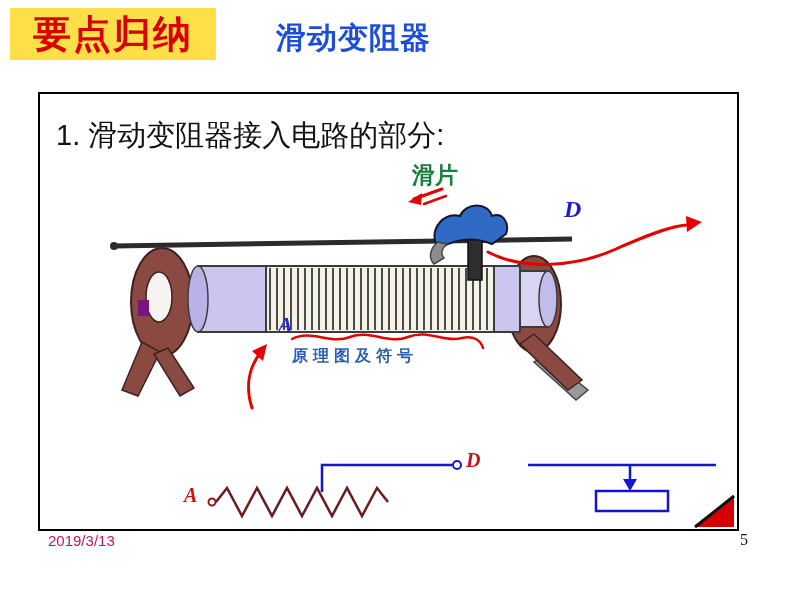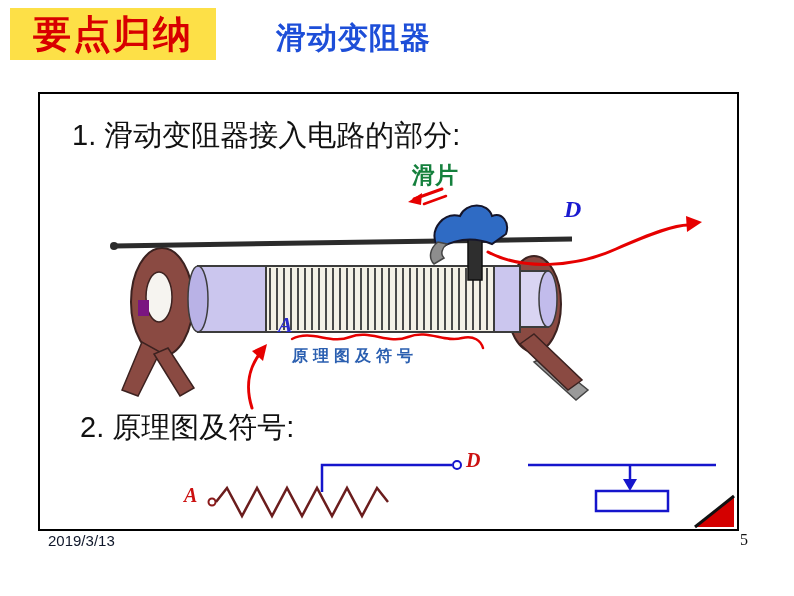--- a/index.html
+++ b/index.html
@@ -19,36 +19,36 @@
   .slide-title{
     position:absolute;left:264px;top:18px;color:#1d4ed8;
     font-size:30px;font-weight:bold;letter-spacing:1px;margin-left:12px;
   }
   
   .panel{
     position:absolute;left:38px;top:92px;width:697px;height:435px;
     border:2px solid #000;background:#fff;box-sizing:content-box;
   }
   .panel .txt{position:absolute;white-space:nowrap;}
-  .point1{left:16px;top:22px;font-size:29px;color:#111;margin-left:16px;}
+  .point1{left:16px;top:22px;font-size:29px;color:#111;}
   .point2{left:40px;top:314px;font-size:29px;color:#111;}
   .lbl-slider{left:372px;top:66px;font-size:23px;font-weight:bold;color:#15803d;}
   .lbl-d{left:524px;top:102px;font-size:24px;font-weight:bold;font-style:italic;
          font-family:"Liberation Serif",serif;color:#1a1ad0;}
   .lbl-a{left:238px;top:218px;font-size:22px;font-weight:bold;font-style:italic;
          font-family:"Liberation Serif",serif;color:#2a2acc;}
   .lbl-caption{left:252px;top:252px;font-size:16px;font-weight:bold;
          letter-spacing:5px;color:#2b5fb0;}
   .schem-a{left:144px;top:390px;font-size:20px;font-weight:bold;font-style:italic;
          font-family:"Liberation Serif",serif;color:#cc1111;}
   .schem-d{left:426px;top:355px;font-size:20px;font-weight:bold;font-style:italic;
          font-family:"Liberation Serif",serif;color:#cc1111;}
   .figure{position:absolute;left:0;top:0;width:697px;height:435px;}
   
-  .footer-date{position:absolute;left:48px;top:532px;font-size:15px;color:#0f172a;}
+  .footer-date{position:absolute;left:48px;top:532px;font-size:15px;color:#be185d;}
   .page-number{position:absolute;left:740px;top:531px;font-size:16px;color:#111;
          font-family:"Liberation Serif",serif;}
 </style>
 </head>
 <body>
 
 <div class="badge">
   <span class="badge-text">要点归纳</span>
 </div>
 <div class="slide-title">滑动变阻器</div>
@@ -116,19 +116,18 @@
       <polygon points="655,433 694,402 694,433" fill="#d40000"></polygon>
       <line x1="655" y1="433" x2="694" y2="402" stroke="#111" stroke-width="3"></line>
     </g>
   </svg>
 
   <span class="txt point1">1. 滑动变阻器接入电路的部分:</span>
   <span class="txt lbl-slider">滑片</span>
   <span class="txt lbl-d">D</span>
   <span class="txt lbl-a">A</span>
   <span class="txt lbl-caption">原理图及符号</span>
-  <span class="txt point2">2. 原理图及符号:</span>
   <span class="txt schem-a">A</span>
   <span class="txt schem-d">D</span>
 </div>
 
 <div class="footer-date">2019/3/13</div>
 <div class="page-number">5</div>
 
 </body></html>

